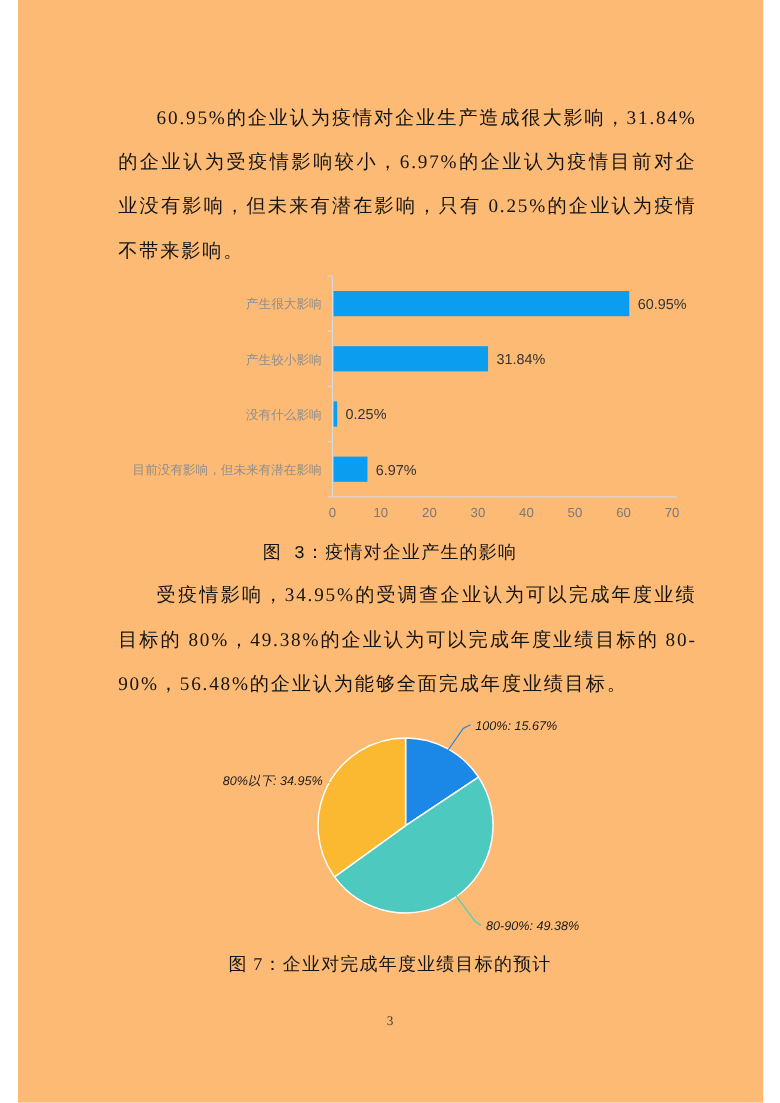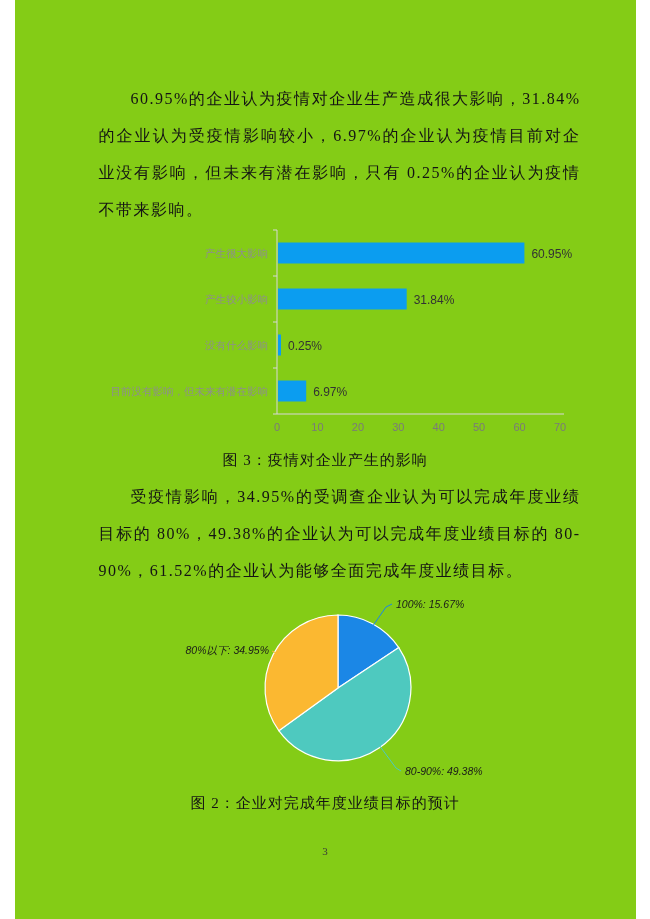--- a/index.html
+++ b/index.html
@@ -1,33 +1,33 @@
 <!DOCTYPE html>
 <html><head>
 <meta charset="utf-8">
 <style>
   * { margin:0; padding:0; box-sizing:border-box; }
   html,body { background:#ffffff; }
   .page {
     position:relative; width:621px; height:919px; margin:0 auto;
-    background:#84cc16; overflow:hidden;
+    background:#fdba74; overflow:hidden;
     font-family:"Liberation Serif","DejaVu Serif",serif; color:#141414;
   }
   .para {
     position:absolute; left:84px; width:482px;
     font-size:16px; line-height:37px; letter-spacing:1.5px;
     text-align:justify; text-indent:32px; color:#141414;
   }
   #p1 { top:80px; }
   #p2 { top:478px; }
   .caption {
     position:absolute; left:0; width:100%; text-align:center;
     font-size:15px; letter-spacing:1px; color:#141414;
   }
-  #cap3 { top:451px; }
+  #cap3 { top:451px;font-family:Liberation Mono, monospace; }
   #cap4 { top:794px; }
   .chart { position:absolute; }
   #barchart { top:228px; left:92px; }
   #piechart { top:592px; left:140px;font-style:italic; }
   .pagenum {
     position:absolute; top:845px; left:0; width:100%;
     text-align:center; font-size:11px; color:#3a3a3a;
   }
   svg text { font-family:"Liberation Sans","DejaVu Sans",sans-serif; }
 </style>
@@ -65,32 +65,32 @@
         <text x="291.3" y="203" text-anchor="middle" font-size="11" fill="#7a7a7a">30</text>
         <text x="331.7" y="203" text-anchor="middle" font-size="11" fill="#7a7a7a">40</text>
         <text x="372.1" y="203" text-anchor="middle" font-size="11" fill="#7a7a7a">50</text>
         <text x="412.6" y="203" text-anchor="middle" font-size="11" fill="#7a7a7a">60</text>
         <text x="453.0" y="203" text-anchor="middle" font-size="11" fill="#7a7a7a">70</text>
       </svg>
   </div>
 
   <div class="caption" id="cap3">图 3：疫情对企业产生的影响</div>
 
-  <p class="para" id="p2">受疫情影响，34.95%的受调查企业认为可以完成年度业绩目标的 80%，49.38%的企业认为可以完成年度业绩目标的 80-90%，61.52%的企业认为能够全面完成年度业绩目标。</p>
+  <p class="para" id="p2">受疫情影响，34.95%的受调查企业认为可以完成年度业绩目标的 80%，49.38%的企业认为可以完成年度业绩目标的 80-90%，56.48%的企业认为能够全面完成年度业绩目标。</p>
 
   <div class="chart" id="piechart">
     <svg width="340" height="200" viewBox="0 0 340 200">
         <path d="M183,96 L183.0,23.0 A73,73 0 0 1 243.8,55.6 Z" fill="#1b87e6" stroke="#ffffff" stroke-width="1.2"></path>
         <path d="M183,96 L243.8,55.6 A73,73 0 0 1 123.8,138.7 Z" fill="#4ec9bf" stroke="#ffffff" stroke-width="1.2"></path>
         <path d="M183,96 L123.8,138.7 A73,73 0 0 1 183.0,23.0 Z" fill="#fbb831" stroke="#ffffff" stroke-width="1.2"></path>
         <polyline points="215,38 231,15 237,12" fill="none" stroke="#1b87e6" stroke-width="1"></polyline>
         <text x="241" y="16" text-anchor="start" font-size="10.5" fill="#1a1a1a">100%: 15.67%</text>
         <polyline points="224,153 241,176 246,179" fill="none" stroke="#4ec9bf" stroke-width="1"></polyline>
         <text x="250" y="183" text-anchor="start" font-size="10.5" fill="#1a1a1a">80-90%: 49.38%</text>
         <polyline points="136,73 127,64 117,59" fill="none" stroke="#fbb831" stroke-width="1"></polyline>
         <text x="114" y="62" text-anchor="end" font-size="10.5" fill="#1a1a1a">80%以下: 34.95%</text>
       </svg>
   </div>
 
-  <div class="caption" id="cap4">图 2：企业对完成年度业绩目标的预计</div>
+  <div class="caption" id="cap4">图 7：企业对完成年度业绩目标的预计</div>
 
   <div class="pagenum">3</div>
 </div>
 
 </body></html>

